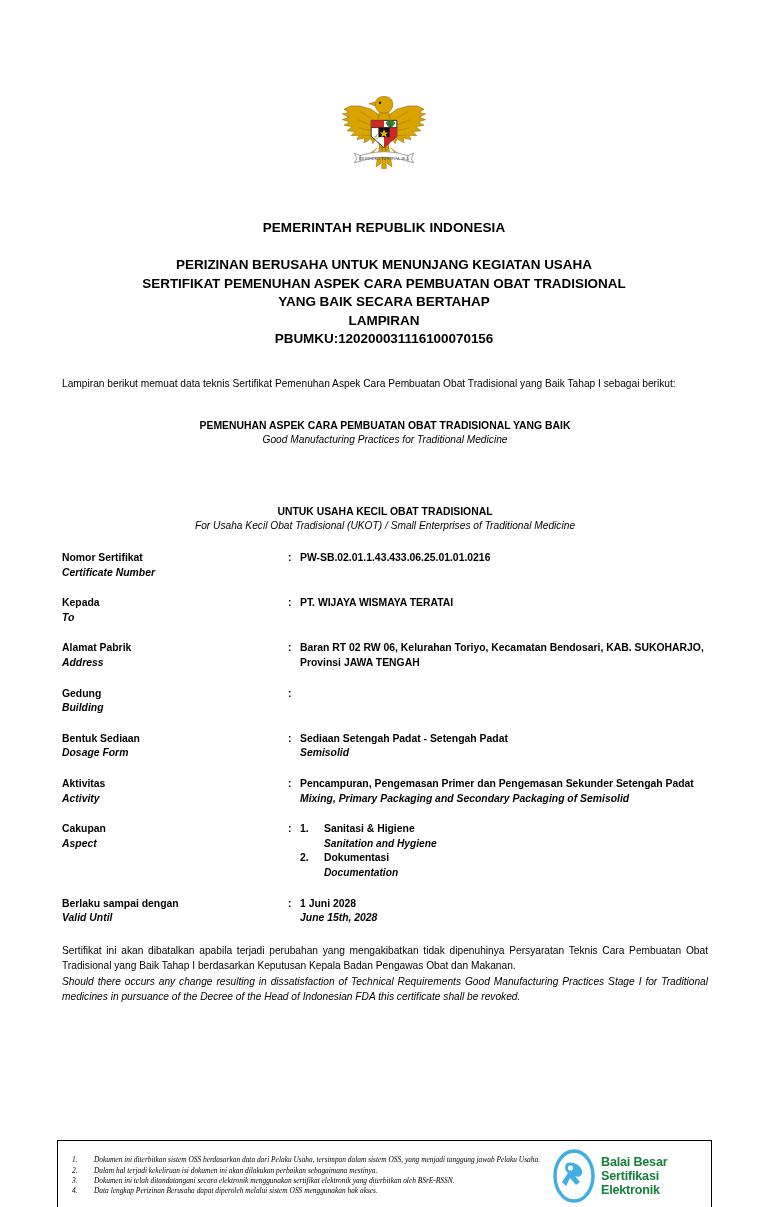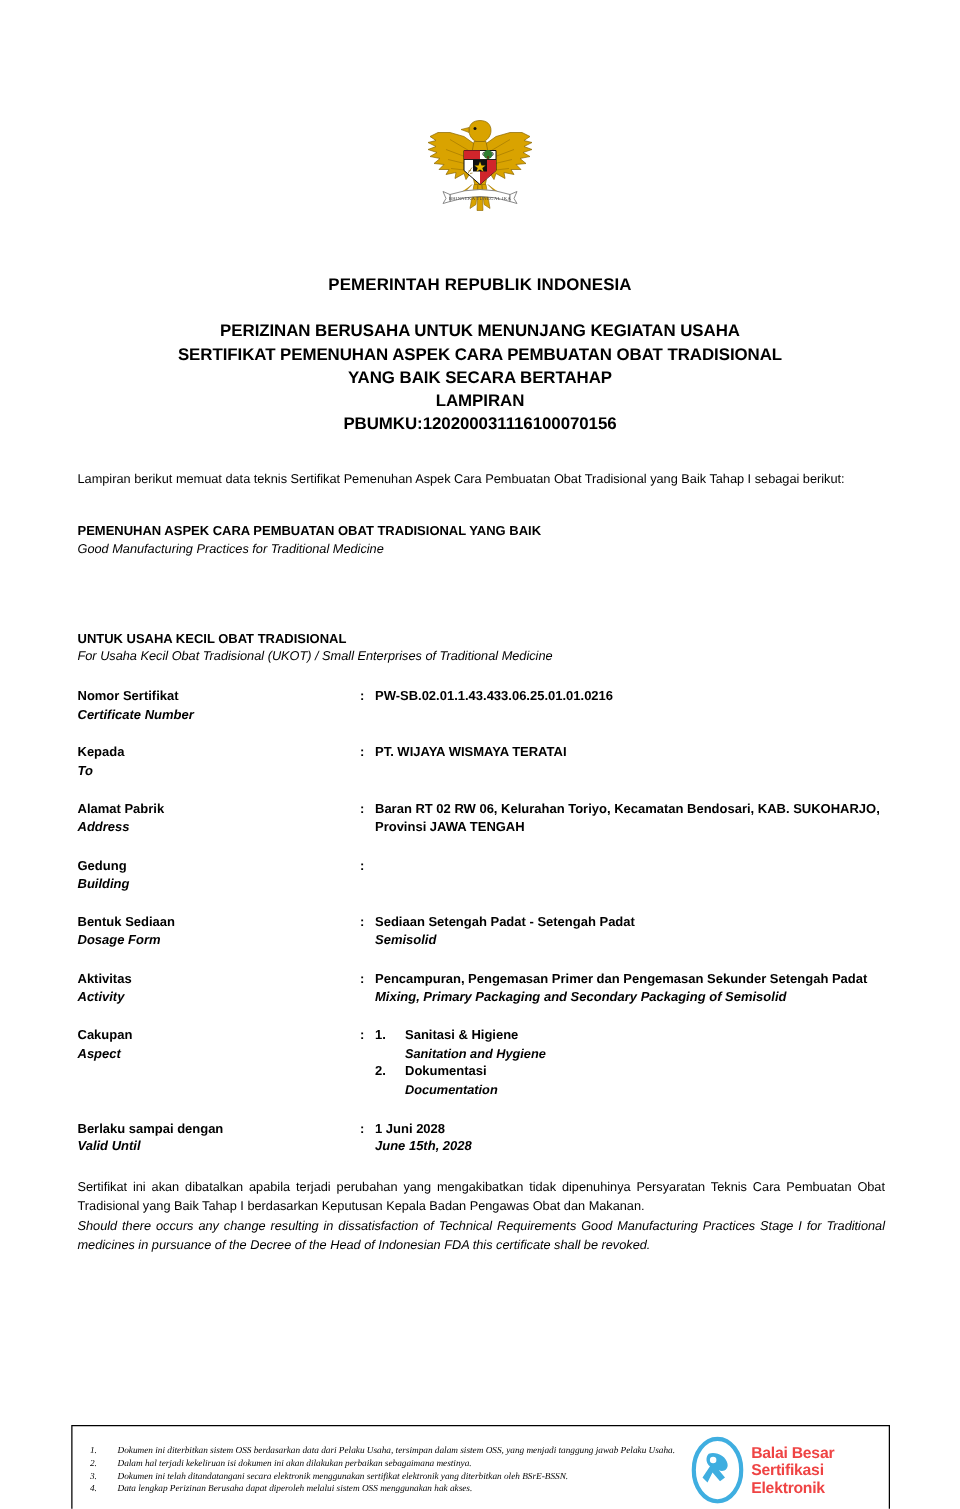--- a/index.html
+++ b/index.html
@@ -68,21 +68,21 @@
     font-size: 10.2px;
     line-height: 15.5px;
     text-align: justify;
   }
 
   
   .sub-group {
     position: absolute;
     left: 62px;
     width: 646px;
-    text-align: left;
+    text-align: center;
   }
   .sub-group.g1 { top: 377px; }
   .sub-group.g2 { top: 425px; }
   .sub-group.g3 { top: 463px; }
   .sub-id {
     font-size: 10.4px;
     font-weight: bold;
     line-height: 14px;
   }
   .sub-en {
@@ -216,21 +216,21 @@
     flex: 0 0 auto;
     width: 42px;
     height: 54px;
   }
   .logo-text {
     margin-left: 6px;
     font-family: "Liberation Sans", sans-serif;
     font-weight: bold;
     font-size: 12.6px;
     line-height: 14.2px;
-    color: #ef4444;
+    color: #15803d;
     letter-spacing: -0.2px;
   }
 </style>
 </head>
 <body>
 
 <div class="page">
 
   <div class="emblem-wrap">
     <svg class="emblem" viewBox="0 0 120 105">

